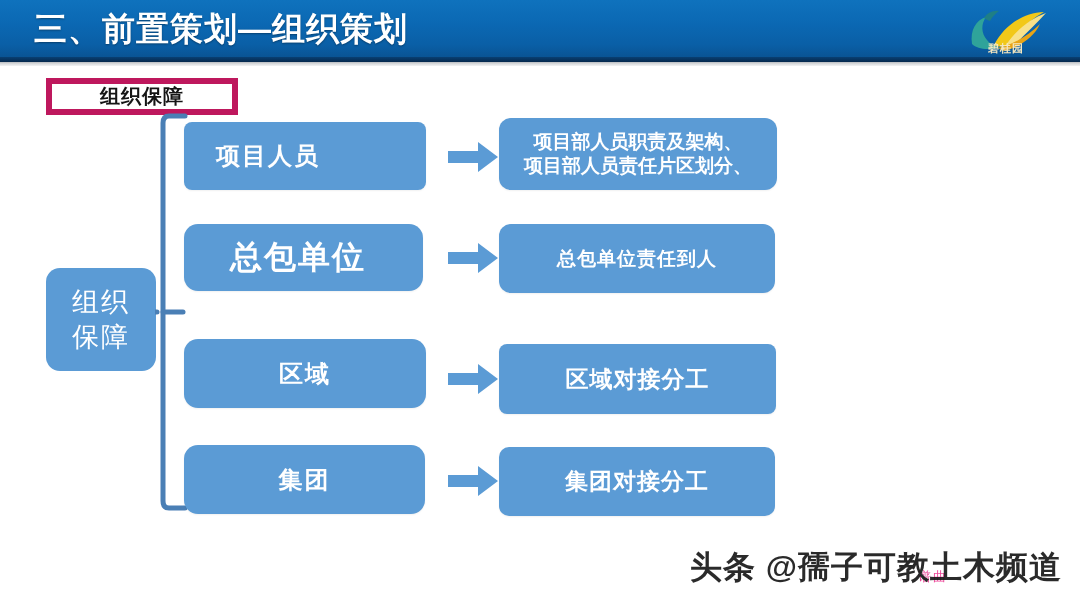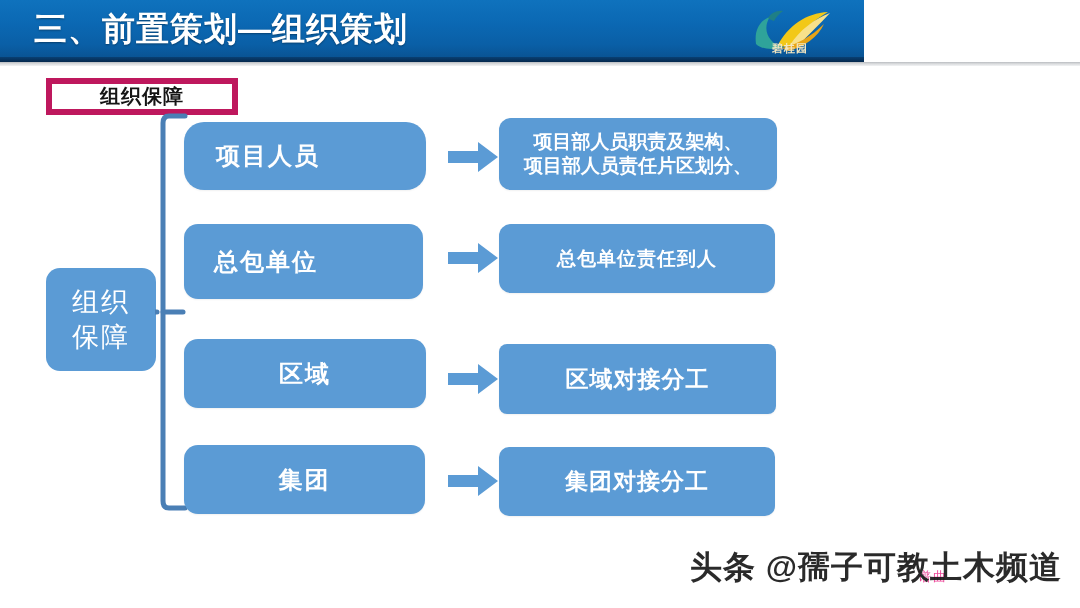--- a/index.html
+++ b/index.html
@@ -11,21 +11,21 @@
   }
   #slide {
     position: relative;
     width: 1080px; height: 608px;
     background: #ffffff;
   }
 
   
   .header {
     position: absolute; left: 0; top: 0;
-    width: 864px; height: 62px;
+    width: 1080px; height: 62px;
     background: linear-gradient(180deg, #0f72bd 0%, #0b68b3 38%, #0a5fa6 72%, #094f8c 100%);
     overflow: hidden;
   }
   .header::after {
     content: "";
     position: absolute; left: 0; bottom: 0; width: 100%; height: 5px;
     background: linear-gradient(180deg, #083f73 0%, #06294d 100%);
   }
   .header-title {
     position: absolute; left: 34px; top: 7px;
@@ -149,38 +149,38 @@
 
   <div class="bracket">
     <svg width="38" height="400" viewBox="0 0 38 400">
       <path d="M30 4 L14 4 Q8 4 8 11 L8 389 Q8 396 14 396 L30 396" fill="none" stroke="#4a7fb5" stroke-width="5" stroke-linecap="round"></path>
       <path d="M8 200 L28 200" fill="none" stroke="#4a7fb5" stroke-width="5" stroke-linecap="round"></path>
       <path d="M-10 200 L2 200" fill="none" stroke="#4a7fb5" stroke-width="5" stroke-linecap="round"></path>
     </svg>
   </div>
 
   <div class="row">
-    <div class="box left-box" style="top:122px; width:242px; height:68px; border-radius:20px; font-size:24px; letter-spacing:2px; padding-left:32px;">
+    <div class="box left-box" style="top:122px; width:242px; height:68px; border-radius:8px; font-size:24px; letter-spacing:2px; padding-left:32px;">
       <span class="txt">项目人员</span>
     </div>
 
     <div class="arrow" style="top:140px; left:448px;">
       <svg width="52" height="34" viewBox="0 0 52 34">
         <path d="M0 11 L30 11 L30 2 L50 17 L30 32 L30 23 L0 23 Z" fill="#5b9bd5"></path>
       </svg>
     </div>
 
     <div class="box right-box" style="top:118px; width:278px; height:72px; border-radius:12px; font-size:19px; letter-spacing:0px; justify-content:center; flex-direction:column; line-height:1.28;">
       <div>项目部人员职责及架构、</div>
       <div>项目部人员责任片区划分、</div>
     </div>
   </div>
 
   <div class="row">
-    <div class="box left-box" style="top:224px; width:239px; height:75px; border-radius:14px; font-size:24px; letter-spacing:2px; padding-left:30px;">
+    <div class="box left-box" style="top:224px; width:239px; height:67px; border-radius:14px; font-size:32px; letter-spacing:2px; padding-left:46px;">
       <span class="txt">总包单位</span>
     </div>
 
     <div class="arrow" style="top:241px; left:448px;">
       <svg width="52" height="34" viewBox="0 0 52 34">
         <path d="M0 11 L30 11 L30 2 L50 17 L30 32 L30 23 L0 23 Z" fill="#5b9bd5"></path>
       </svg>
     </div>
 
     <div class="box right-box" style="top:224px; width:276px; height:69px; border-radius:12px; font-size:19px; letter-spacing:1px; justify-content:center;">

